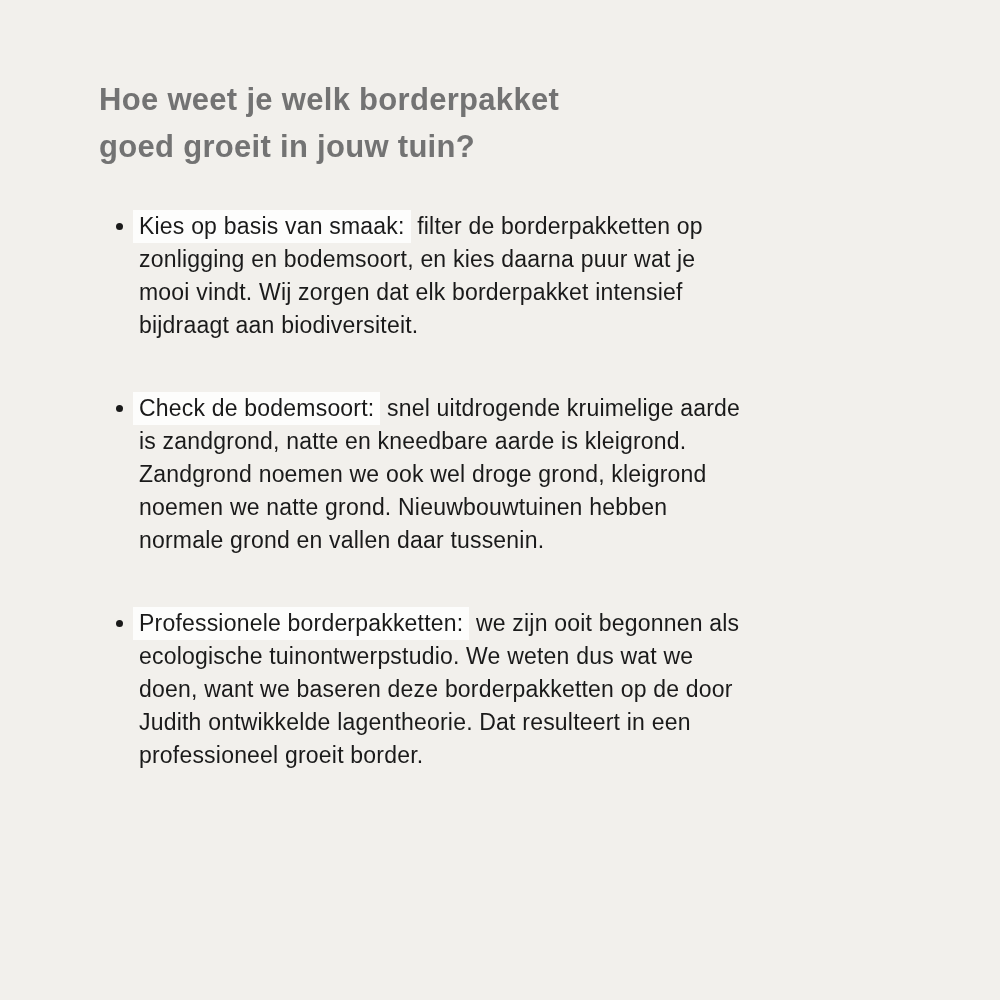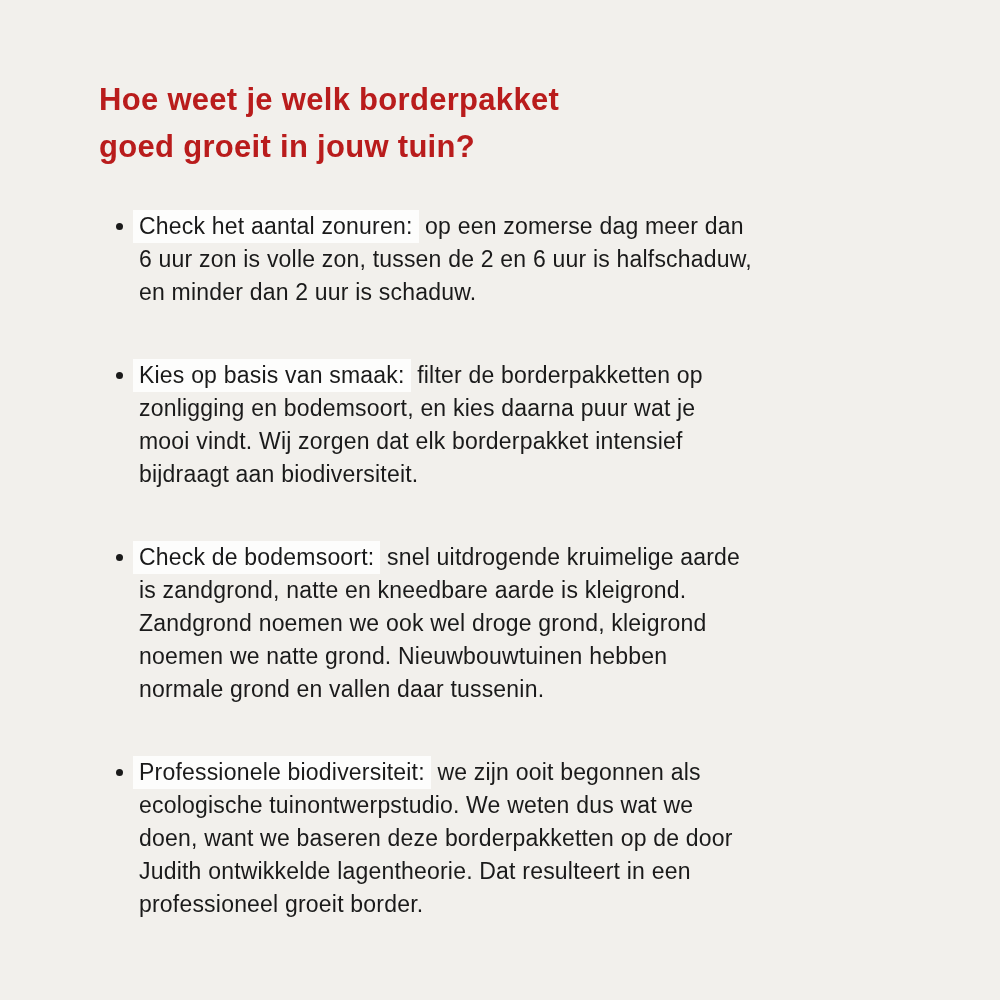--- a/index.html
+++ b/index.html
@@ -21,21 +21,21 @@
     top: 76px;
     width: 760px;
   }
   .page-title {
     margin: 0 0 40px 0;
     font-size: 31px;
     line-height: 47px;
     font-weight: 600;
     letter-spacing: 0.3px;
     white-space: pre-line;
-    color: #b91c1c;
+    color: #737373;
   }
   ul.info-list {
     list-style: none;
     margin: 0;
     padding: 0;
   }
   ul.info-list li {
     position: relative;
     padding-left: 40px;
     margin: 0 0 50px 0;
@@ -64,27 +64,20 @@
 </head>
 <body>
 
 <div class="content">
 
   <h1 class="page-title">Hoe weet je welk borderpakket
 goed groeit in jouw tuin?</h1>
 
   <ul class="info-list">
 
-    <li>
-      <span class="bullet-dot"></span>
-      <span class="lead">Check het aantal zonuren:</span>
-      <span class="body-text">op een zomerse dag meer dan
-6 uur zon is volle zon, tussen de 2 en 6 uur is halfschaduw,
-en minder dan 2 uur is schaduw.</span>
-    </li>
 
     <li>
       <span class="bullet-dot"></span>
       <span class="lead">Kies op basis van smaak:</span>
       <span class="body-text">filter de borderpakketten op
 zonligging en bodemsoort, en kies daarna puur wat je
 mooi vindt. Wij zorgen dat elk borderpakket intensief
 bijdraagt aan biodiversiteit.</span>
     </li>
 
@@ -93,21 +86,21 @@
       <span class="lead">Check de bodemsoort:</span>
       <span class="body-text">snel uitdrogende kruimelige aarde
 is zandgrond, natte en kneedbare aarde is kleigrond.
 Zandgrond noemen we ook wel droge grond, kleigrond
 noemen we natte grond. Nieuwbouwtuinen hebben
 normale grond en vallen daar tussenin.</span>
     </li>
 
     <li>
       <span class="bullet-dot"></span>
-      <span class="lead">Professionele biodiversiteit:</span>
+      <span class="lead">Professionele borderpakketten:</span>
       <span class="body-text">we zijn ooit begonnen als
 ecologische tuinontwerpstudio. We weten dus wat we
 doen, want we baseren deze borderpakketten op de door
 Judith ontwikkelde lagentheorie. Dat resulteert in een
 professioneel groeit border.</span>
     </li>
 
   </ul>
 </div>
 

